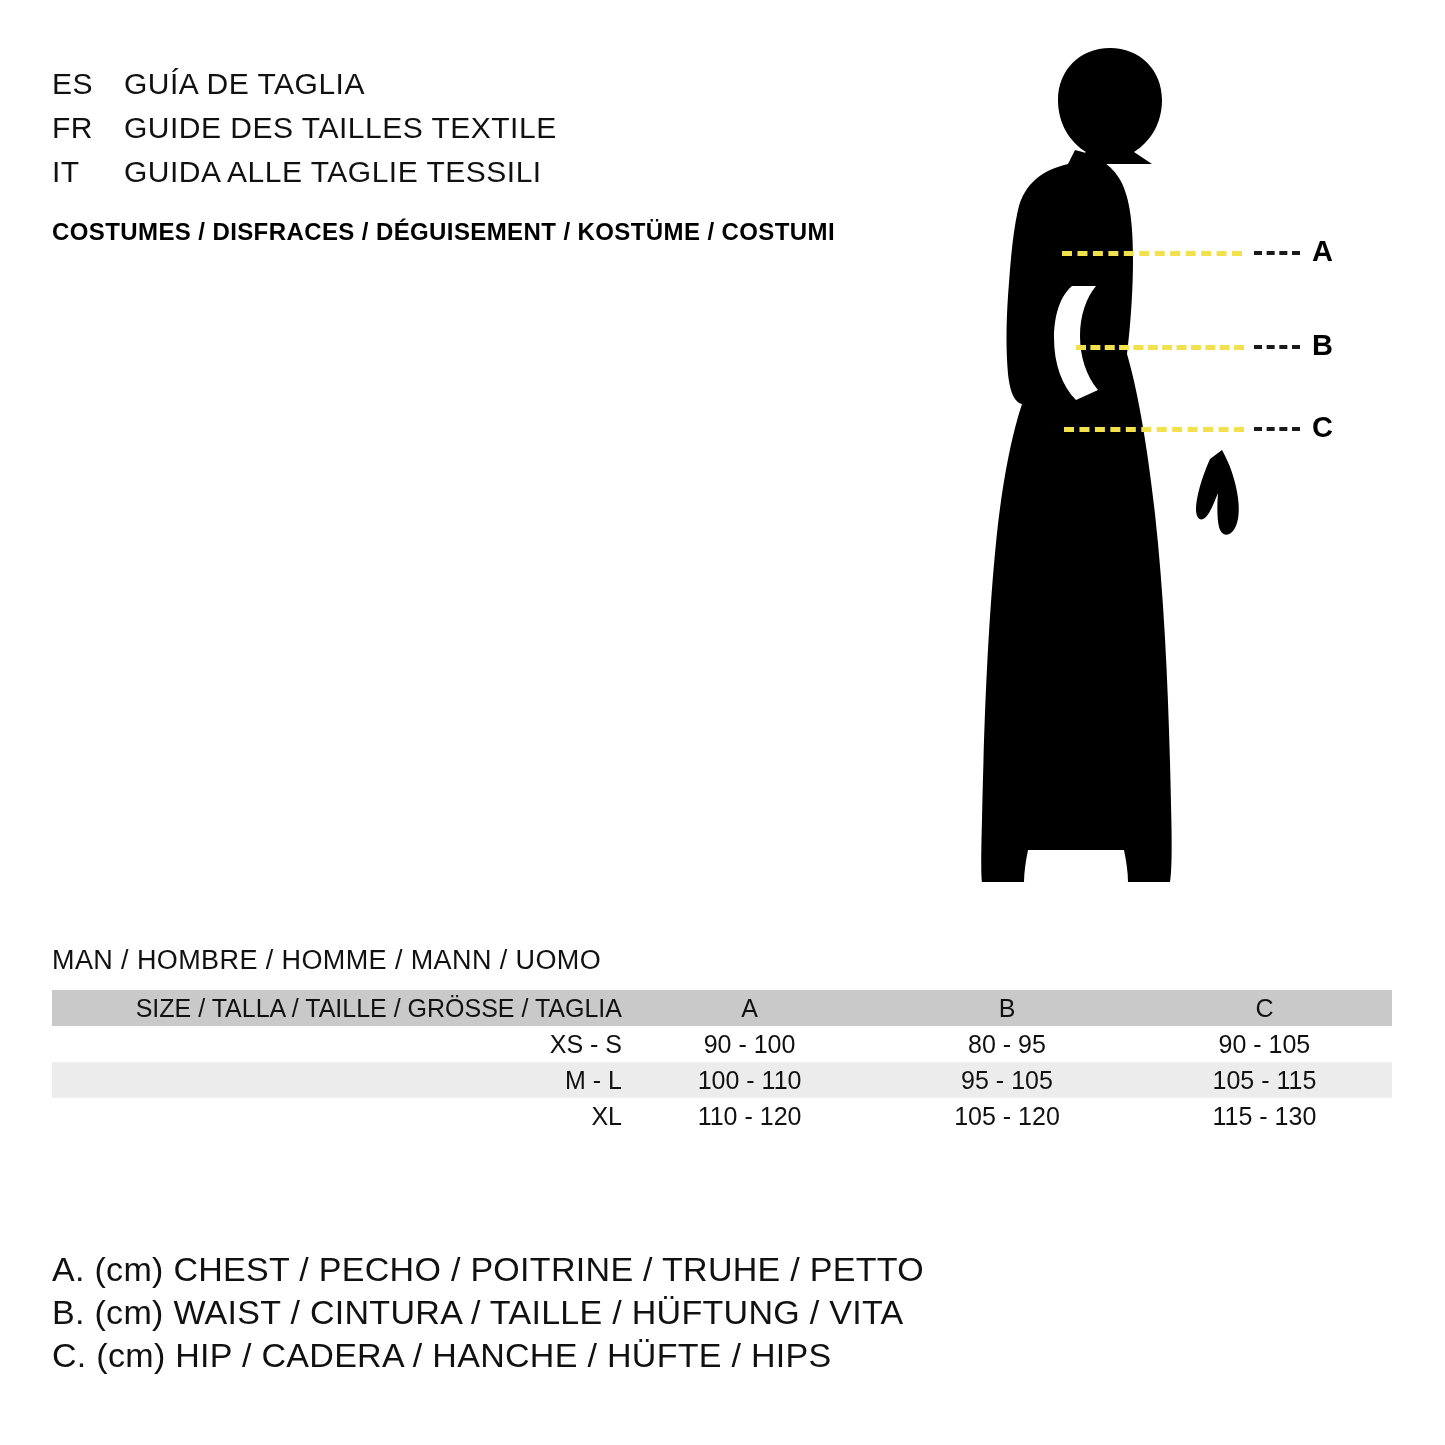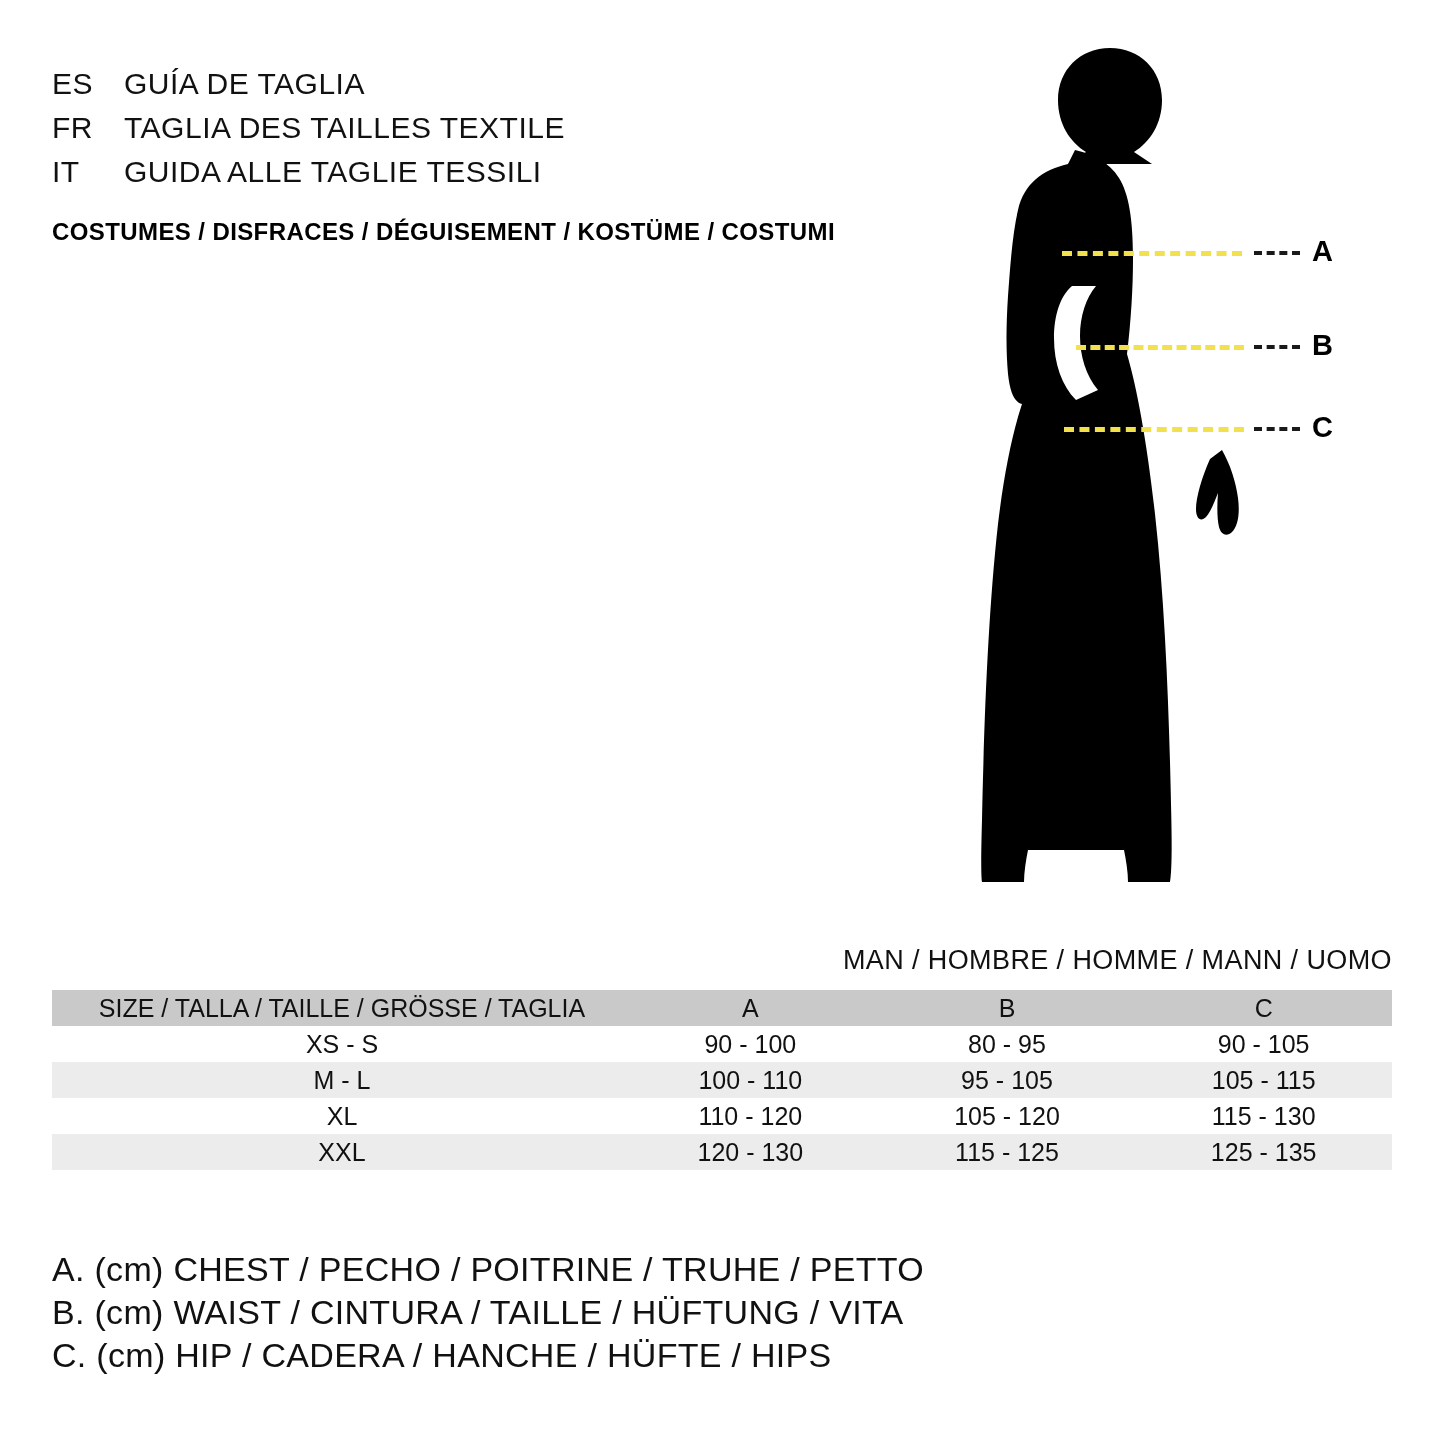--- a/index.html
+++ b/index.html
@@ -94,38 +94,37 @@
     position: absolute;
     left: 52px;
     top: 945px;
     width: 1340px;
   }
   .group-title {
     font-size: 27px;
     letter-spacing: 0.4px;
     color: #111;
     margin-bottom: 14px;
-    text-align: right;
   }
   table.size-table {
     border-collapse: collapse;
     width: 1340px;
     font-size: 25px;
     color: #111;
   }
   table.size-table th,
   table.size-table td {
     padding: 0;
     height: 36px;
     font-weight: normal;
     text-align: center;
   }
   table.size-table th.label-col,
   table.size-table td.label-col {
-    text-align: center;
+    text-align: right;
     padding-left: 10px;
     width: 560px;
   }
   table.size-table thead tr {
     background: #c9c9c9;
   }
   table.size-table tbody tr:nth-child(odd) {
     background: #ffffff;
   }
   table.size-table tbody tr:nth-child(even) {
@@ -149,21 +148,21 @@
 </head>
 <body>
 
 <div class="lang-block">
   <div class="lang-row">
     <span class="lang-code">ES</span>
     <span class="lang-text">GUÍA DE TAGLIA</span>
   </div>
   <div class="lang-row">
     <span class="lang-code">FR</span>
-    <span class="lang-text">TAGLIA DES TAILLES TEXTILE</span>
+    <span class="lang-text">GUIDE DES TAILLES TEXTILE</span>
   </div>
   <div class="lang-row">
     <span class="lang-code">IT</span>
     <span class="lang-text">GUIDA ALLE TAGLIE TESSILI</span>
   </div>
   <div class="costumes-line">COSTUMES / DISFRACES / DÉGUISEMENT / KOSTÜME / COSTUMI</div>
 </div>
 
 <div class="figure-area">
   <svg class="silhouette" width="340" height="880" viewBox="0 0 340 880">
@@ -232,26 +231,20 @@
         <td>100 - 110</td>
         <td>95 - 105</td>
         <td>105 - 115</td>
       </tr>
       <tr>
         <td class="label-col">XL</td>
         <td>110 - 120</td>
         <td>105 - 120</td>
         <td>115 - 130</td>
       </tr>
-      <tr>
-        <td class="label-col">XXL</td>
-        <td>120 - 130</td>
-        <td>115 - 125</td>
-        <td>125 - 135</td>
-      </tr>
     </tbody>
   </table>
 </div>
 
 <div class="legend">
   <div class="legend-row">A. (cm) CHEST / PECHO / POITRINE / TRUHE / PETTO</div>
   <div class="legend-row">B. (cm) WAIST / CINTURA / TAILLE / HÜFTUNG / VITA</div>
   <div class="legend-row">C. (cm) HIP / CADERA / HANCHE / HÜFTE / HIPS</div>
 </div>
 

